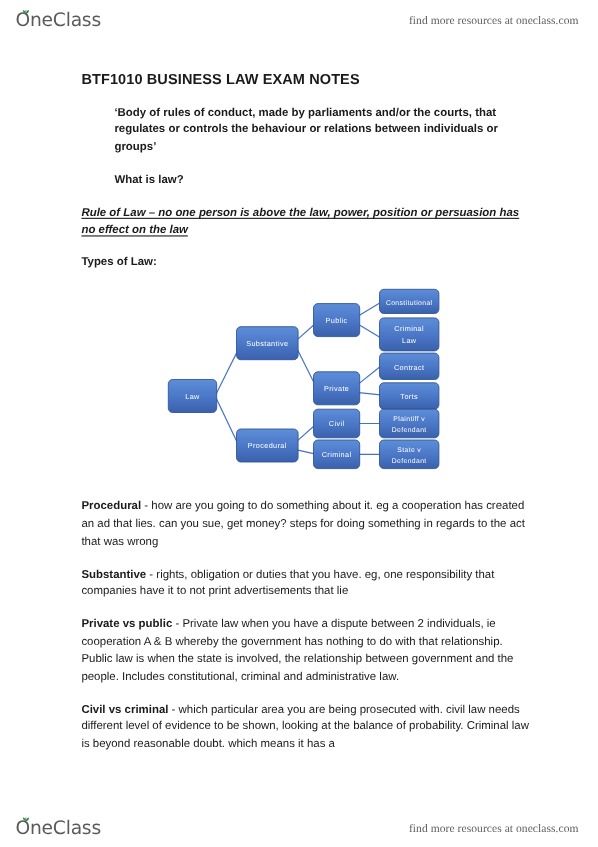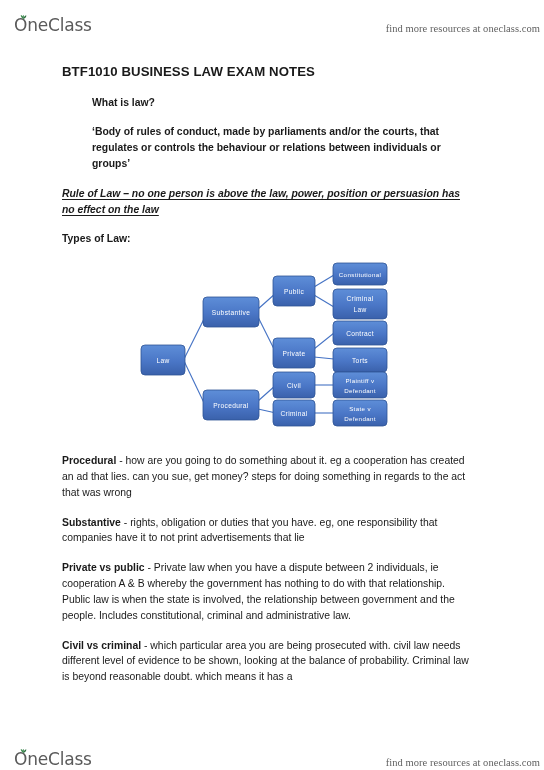--- a/index.html
+++ b/index.html
@@ -16,24 +16,24 @@
     overflow: hidden;
   }
 
   
   .brand-bar {
     position: absolute;
     left: 0;
     width: 544px;
     height: 30px;
     display: flex;
-    align-items: flex-end;
+    align-items: center;
     justify-content: space-between;
     box-sizing: border-box;
-    padding: 0 4px 0 14px;
+    padding: 0 18px 0 14px;
   }
   .brand-bar.header { top: 4px; }
   .brand-bar.footer { top: 738px; }
 
   .logo {
     display: flex;
     align-items: flex-end;
     position: relative;
   }
   .logo-text {
@@ -54,21 +54,21 @@
   .promo-text {
     font-family: Liberation Serif, serif;
     font-size: 10.5px;
     color: #5f5f5f;
     letter-spacing: 0.05px;
   }
 
   
   .doc {
     position: absolute;
-    left: 0;
+    left: 12px;
     top: 46px;
     width: 532px;
   }
   .doc-inner {
     padding: 0 58px 0 62px;
   }
 
   h1.doc-title {
     font-size: 13.2px;
     font-weight: bold;
@@ -135,22 +135,22 @@
   <span class="promo-text">find more resources at oneclass.com</span>
 </div>
 
 <div class="doc">
   <div class="doc-inner">
 
     <h1 class="doc-title">BTF1010 BUSINESS LAW EXAM NOTES</h1>
 
 
     <div class="indent-1">
+      <p class="body-line bold">‘Body of rules of conduct, made by parliaments and/or the courts, that regulates or controls the behaviour or relations between individuals or groups’</p>
       <p class="body-line bold">What is law?</p>
-      <p class="body-line bold">‘Body of rules of conduct, made by parliaments and/or the courts, that regulates or controls the behaviour or relations between individuals or groups’</p>
     </div>
 
     <p class="body-line bold underline-block">Rule of Law – no one person is above the law, power, position or persuasion has no effect on the law</p>
 
     <p class="body-line bold">Types of Law:</p>
   </div>
 
   <div class="diagram-wrap">
     <svg class="diagram-svg" width="544" height="180" viewBox="0 0 544 180">
       <defs>

